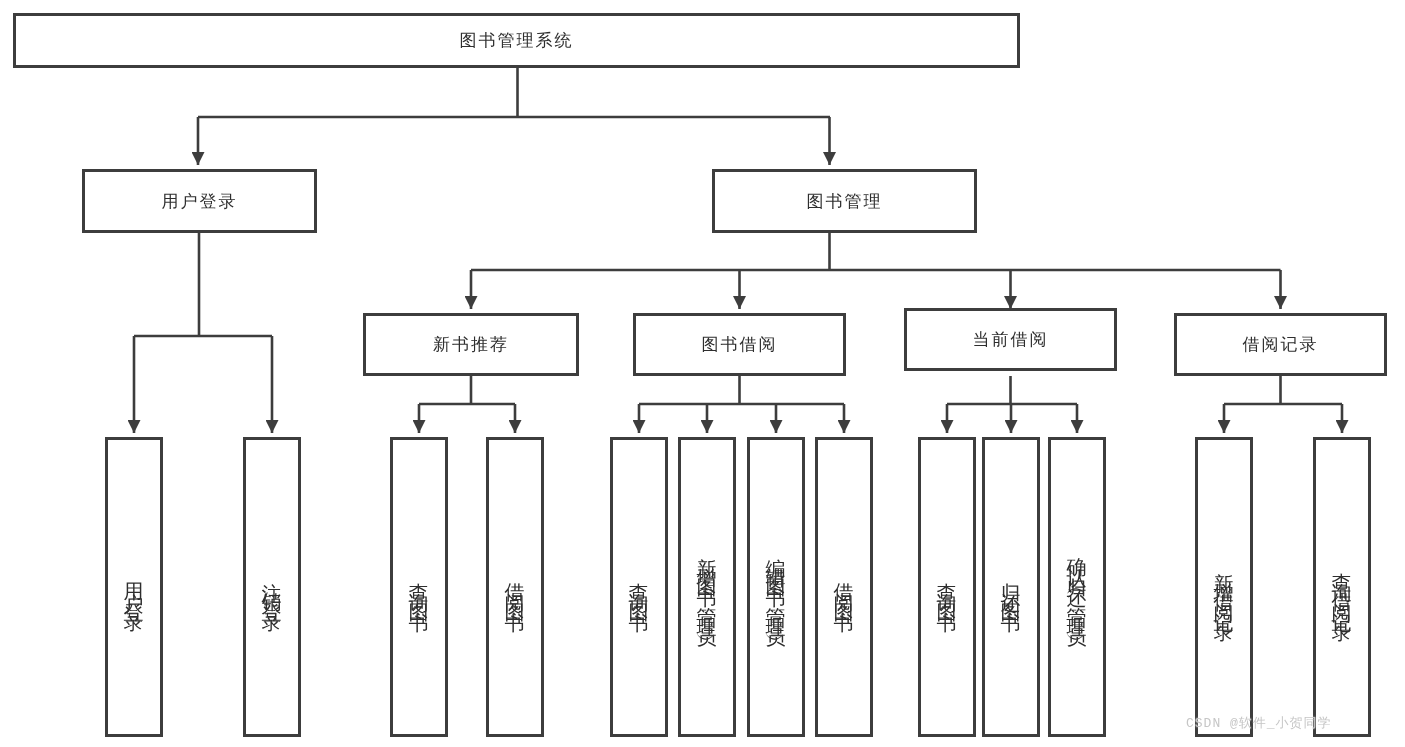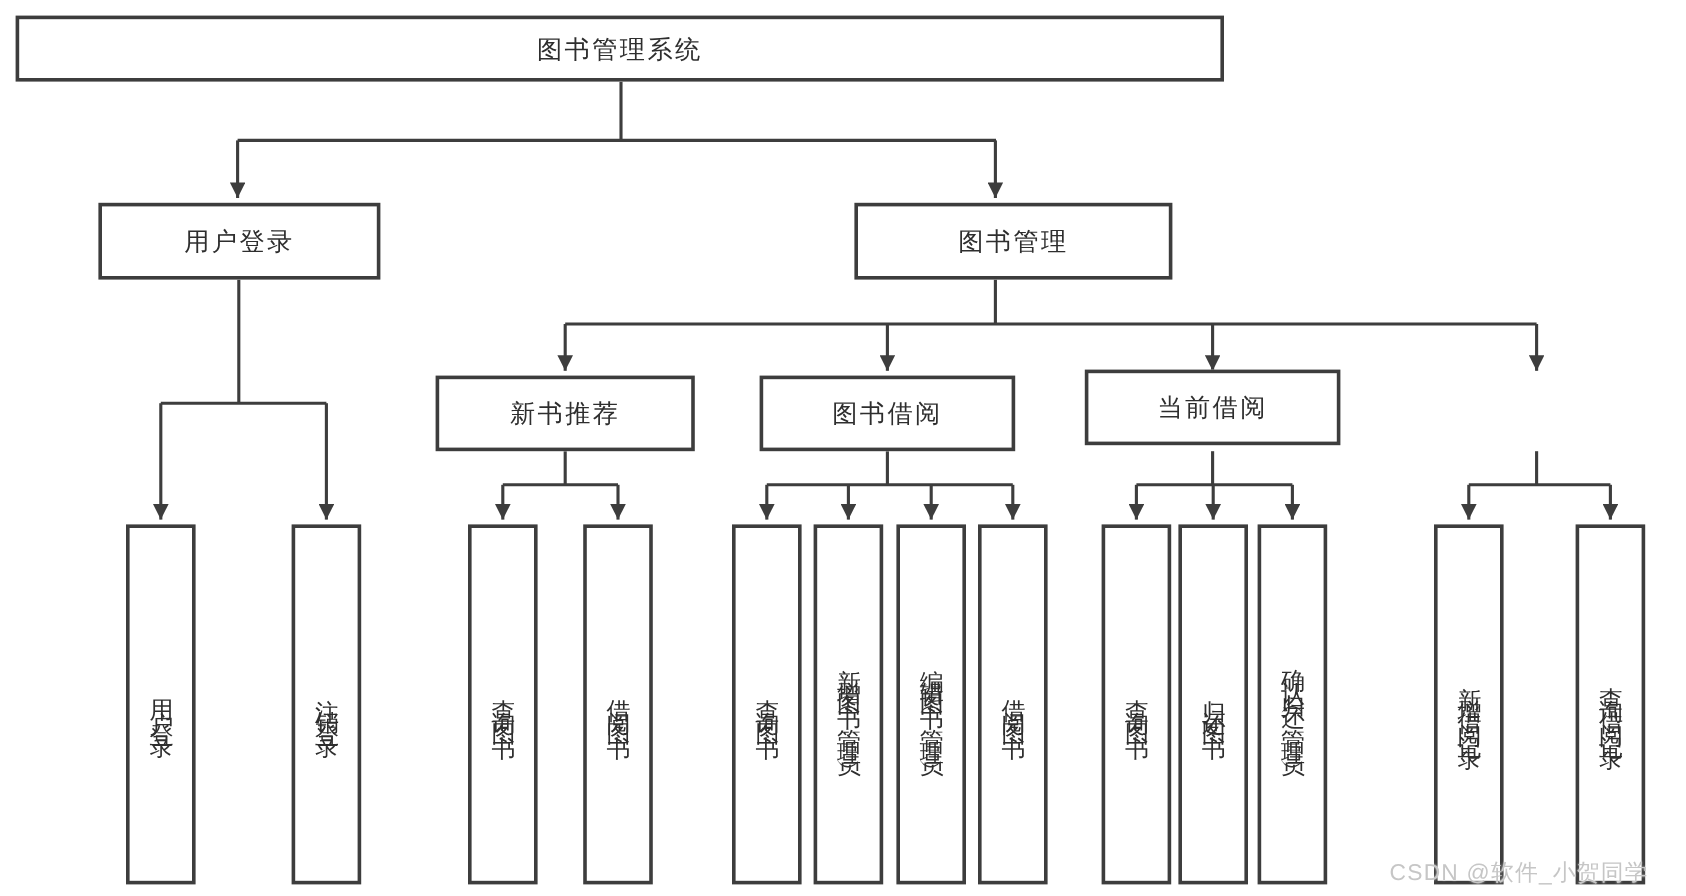--- a/index.html
+++ b/index.html
@@ -21,42 +21,43 @@
     position:absolute;
     box-sizing:border-box;
     background:#fff;
     border:3px solid var(--line);
     display:flex;
     align-items:center;
     justify-content:center;
     color:var(--text);
   }
   .node-h{
-    font-size:21px;
+    font-size:17px;
     letter-spacing:2px;
     white-space:nowrap;
   }
   .node-v{
     font-size:20px;
   }
   .node-v .vtext{
     writing-mode:vertical-rl;
     text-orientation:mixed;
     letter-spacing:10px;
     line-height:1;
   }
   .watermark{
     position:absolute;
-    left:1158px;
+    left:1186px;
     top:714px;
-    font-size:19px;
+    font-size:13px;
     color:var(--watermark);
     letter-spacing:1px;
     white-space:nowrap;
     text-shadow:0 0 2px #ffffff;
+    font-family:Liberation Mono, monospace;
   }
 </style>
 </head>
 <body>
 
 <div id="canvas">
 
   <svg id="connector-svg" width="1405" height="747" viewBox="0 0 1405 747">
     <defs>
       <marker id="arrow" viewBox="0 0 10 10" refX="10" refY="5" markerWidth="17" markerHeight="13" orient="auto" markerUnits="userSpaceOnUse">
@@ -134,20 +135,23 @@
 
   <div class="node node-h" style="left:363px;top:313px;width:216px;height:63px;">
     <span>新书推荐</span>
   </div>
   <div class="node node-h" style="left:633px;top:313px;width:213px;height:63px;">
     <span>图书借阅</span>
   </div>
   <div class="node node-h" style="left:904px;top:308px;width:213px;height:63px;">
     <span>当前借阅</span>
   </div>
+  <div class="node node-h" style="left:1174px;top:313px;width:213px;height:63px;">
+    <span>借阅记录</span>
+  </div>
 
   <div class="node node-v" style="left:105px;top:437px;width:58px;height:300px;">
     <span class="vtext">用户登录</span>
   </div>
   <div class="node node-v" style="left:243px;top:437px;width:58px;height:300px;">
     <span class="vtext">注销登录</span>
   </div>
 
   <div class="node node-v" style="left:390px;top:437px;width:58px;height:300px;">
     <span class="vtext">查询图书</span>

